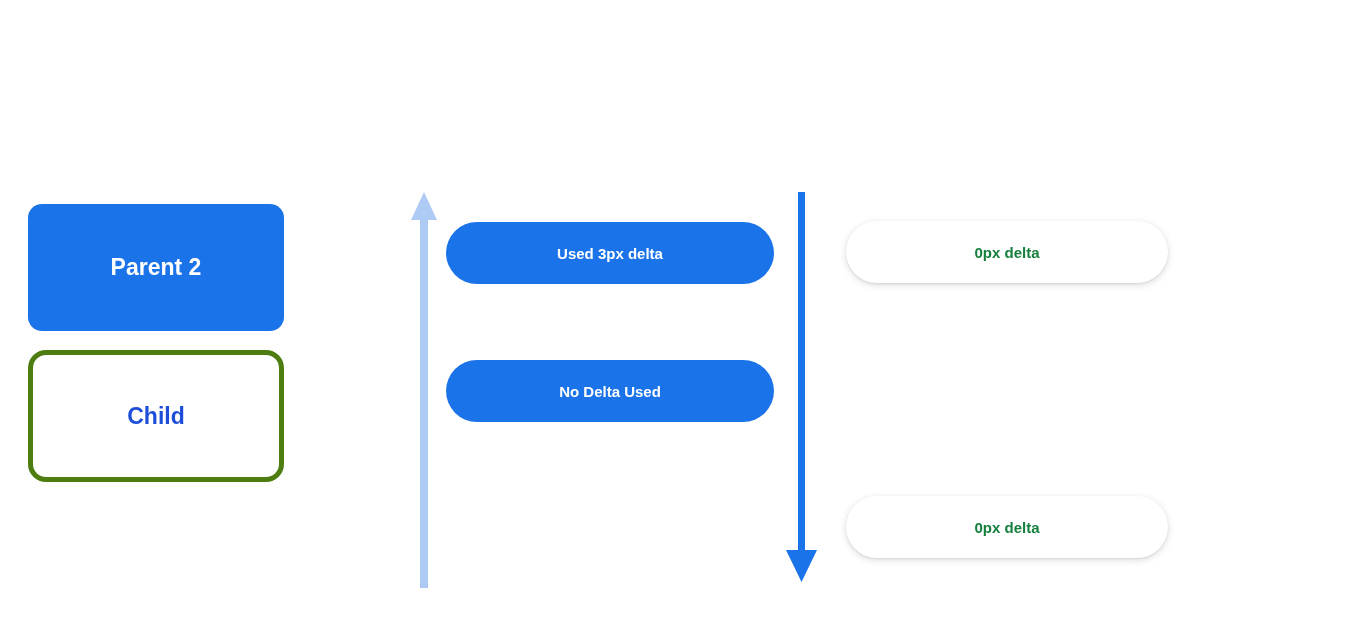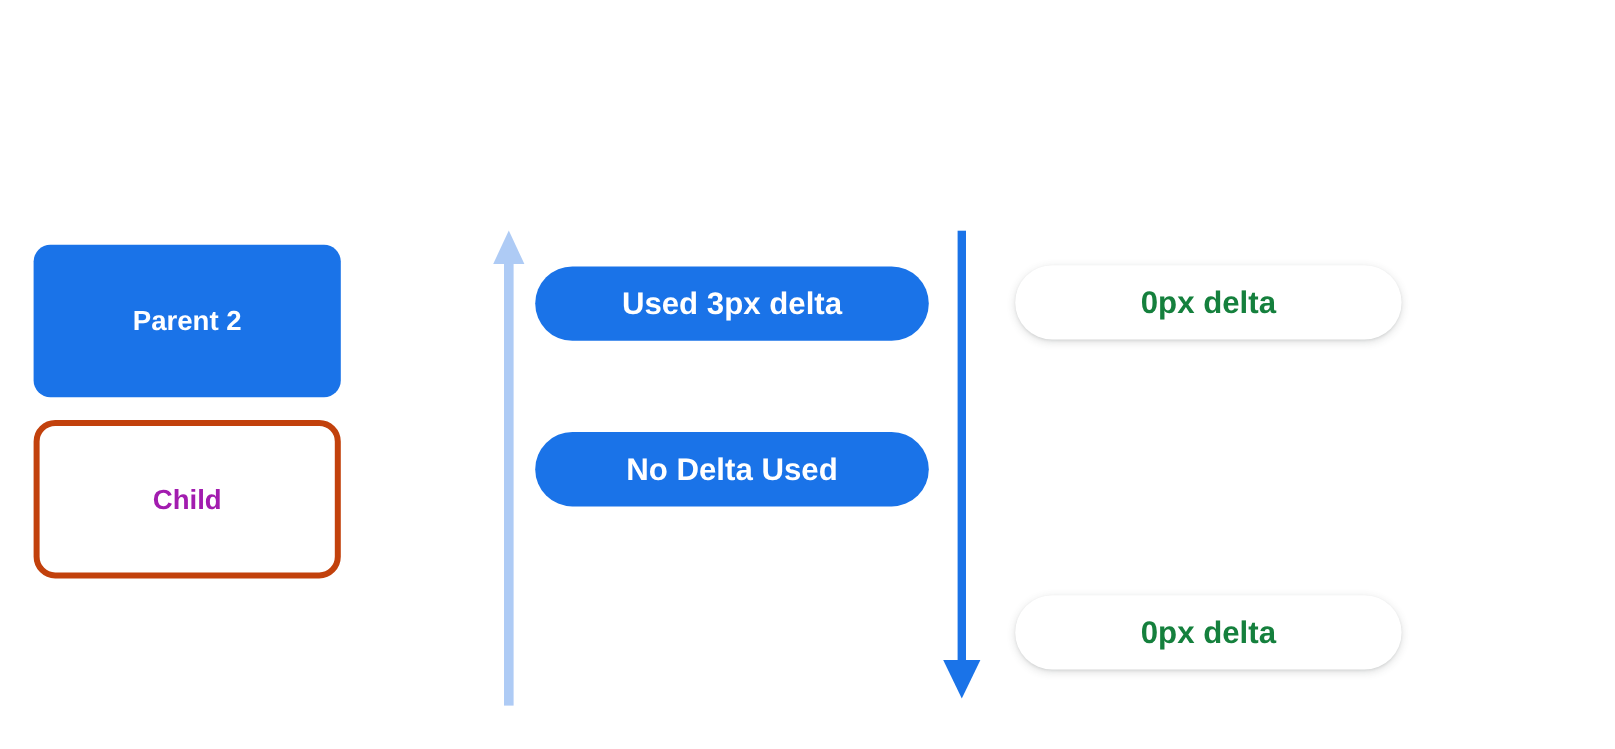--- a/index.html
+++ b/index.html
@@ -61,43 +61,43 @@
     font-weight: 700;
   }
   .node-box.filled {
     background: #1a73e8;
     color: #ffffff;
     border: none;
     height: 127px;
   }
   .node-box.outlined {
     background: #ffffff;
-    color: #a21caf;
-    border: 5px solid #c2410c;
+    color: #1d4ed8;
+    border: 5px solid #4d7c0f;
     height: 132px;
     border-radius: 18px;
   }
   .gap-sm { height: 11px; }
   .gap-xs { height: 8px; }
 
   
   .arrow {
     position: absolute;
   }
 
   
   .pill {
     position: absolute;
     height: 62px;
     border-radius: 31px;
     display: flex;
     align-items: center;
     justify-content: center;
     box-sizing: border-box;
-    font-size: 26px;
+    font-size: 15px;
     font-weight: 700;
   }
   .pill.blue {
     background: #1a73e8;
     color: #ffffff;
   }
   .pill.white {
     background: #ffffff;
     color: #15803d;
     box-shadow: 0 2px 7px rgba(60, 64, 67, 0.18),

